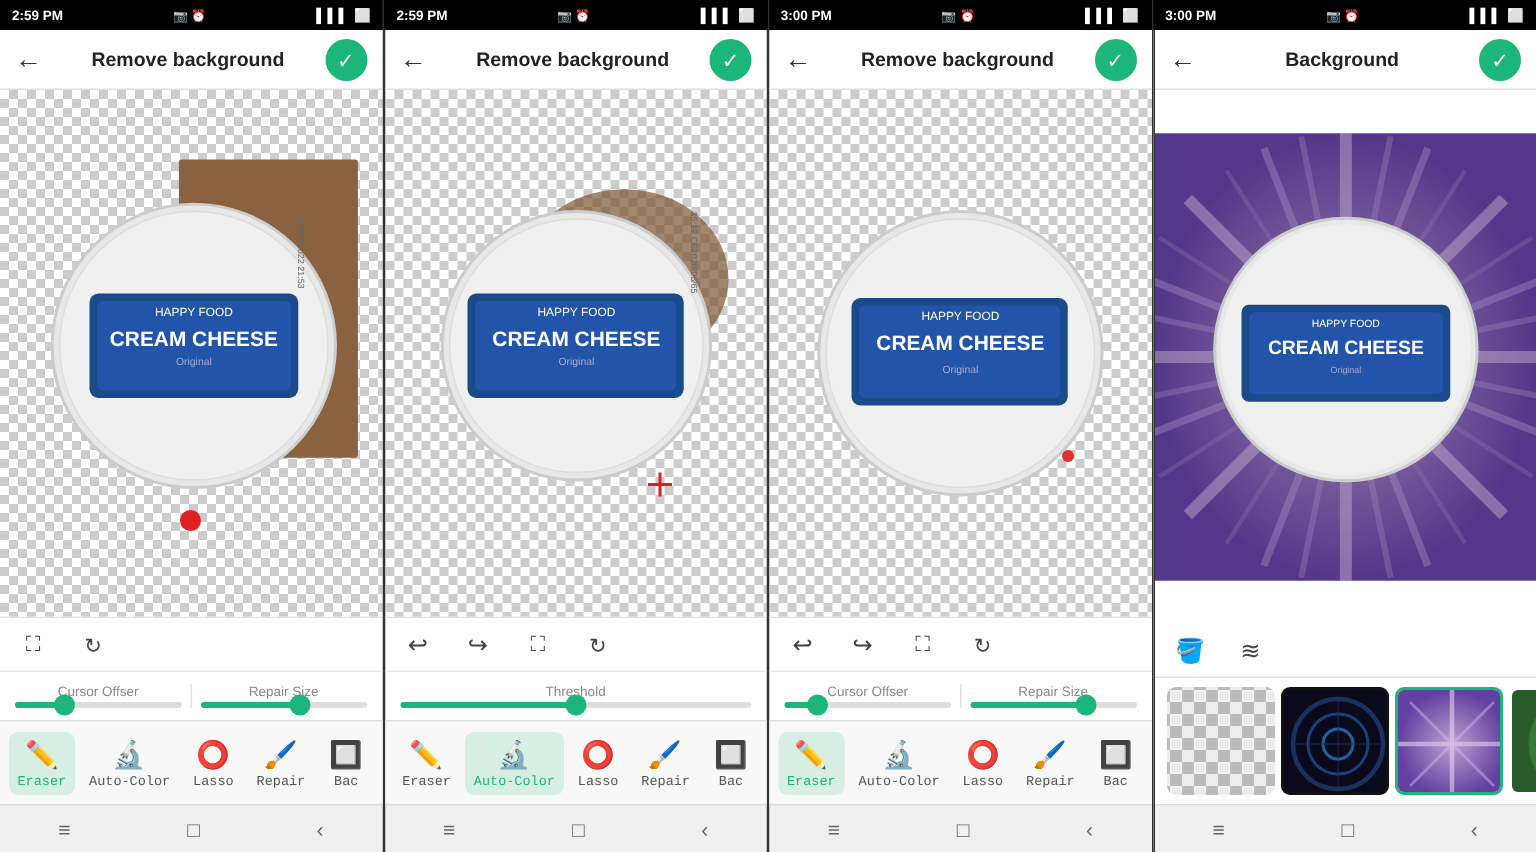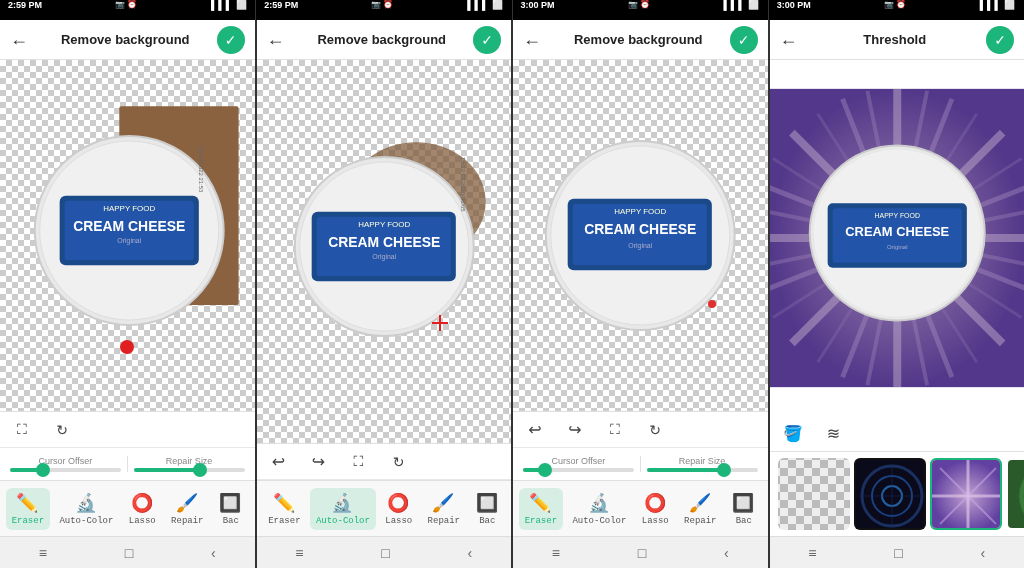--- a/index.html
+++ b/index.html
@@ -281,21 +281,21 @@
 
     
     .checker {
       background: repeating-conic-gradient(#bbb 0% 25%, #eee 0% 50%) 0 0 / 10px 10px;
     }
 
     .panel-status-bar {
       height: 20px;
       background: #000;
       display: flex;
-      align-items: flex-start;
+      align-items: center;
       justify-content: space-between;
       padding: 0 8px;
       color: #fff;
       font-size: 9px;
       font-weight: 600;
     }
 
     
     .eraser-svg { color: #1cb67a; }
 
@@ -464,20 +464,29 @@
       <div class="crosshair" style="left: 175px; top: 255px;"></div>
     </div>
 
     <div class="tool-controls">
       <div class="icon-toolbar">
         <div class="icon-btn">↩</div>
         <div class="icon-btn">↪</div>
         <div class="icon-btn" style="font-size:14px;">⛶</div>
         <div class="icon-btn" style="font-size:14px;">↻</div>
       </div>
+      <div class="slider-row">
+        <div class="slider-group">
+          <div class="slider-label">Threshold</div>
+          <div class="slider-track">
+            <div class="slider-fill" style="width:50%;"></div>
+            <div class="slider-thumb" style="left:50%;"></div>
+          </div>
+        </div>
+      </div>
       <div class="tool-palette">
         <div class="tool-item">
           <div class="tool-icon">✏️</div>
           <div class="tool-label">Eraser</div>
         </div>
         <div class="tool-item active-tool">
           <div class="tool-icon eraser-svg">🔬</div>
           <div class="tool-label" style="color:#1cb67a;">Auto-Color</div>
         </div>
         <div class="tool-item">
@@ -576,21 +585,21 @@
     <div class="bottom-nav">
       <div class="bottom-nav-btn">≡</div>
       <div class="bottom-nav-btn">□</div>
       <div class="bottom-nav-btn">‹</div>
     </div>
   </div>
 
   <div class="panel" style="border-left:1px solid #333;">
     <div class="panel-header">
       <div class="back-btn">←</div>
-      <div class="panel-header-title">Threshold</div>
+      <div class="panel-header-title">Background</div>
       <div class="check-btn">✓</div>
     </div>
 
     <div class="bg-panel-canvas">
       <svg width="100%" height="100%" viewBox="0 0 256 300" xmlns="http://www.w3.org/2000/svg">
 
         <defs>
           <radialGradient id="bgGrad" cx="50%" cy="50%" r="50%">
             <stop offset="0%" stop-color="#c0a0d0"></stop>
             <stop offset="100%" stop-color="#6040a0"></stop>

